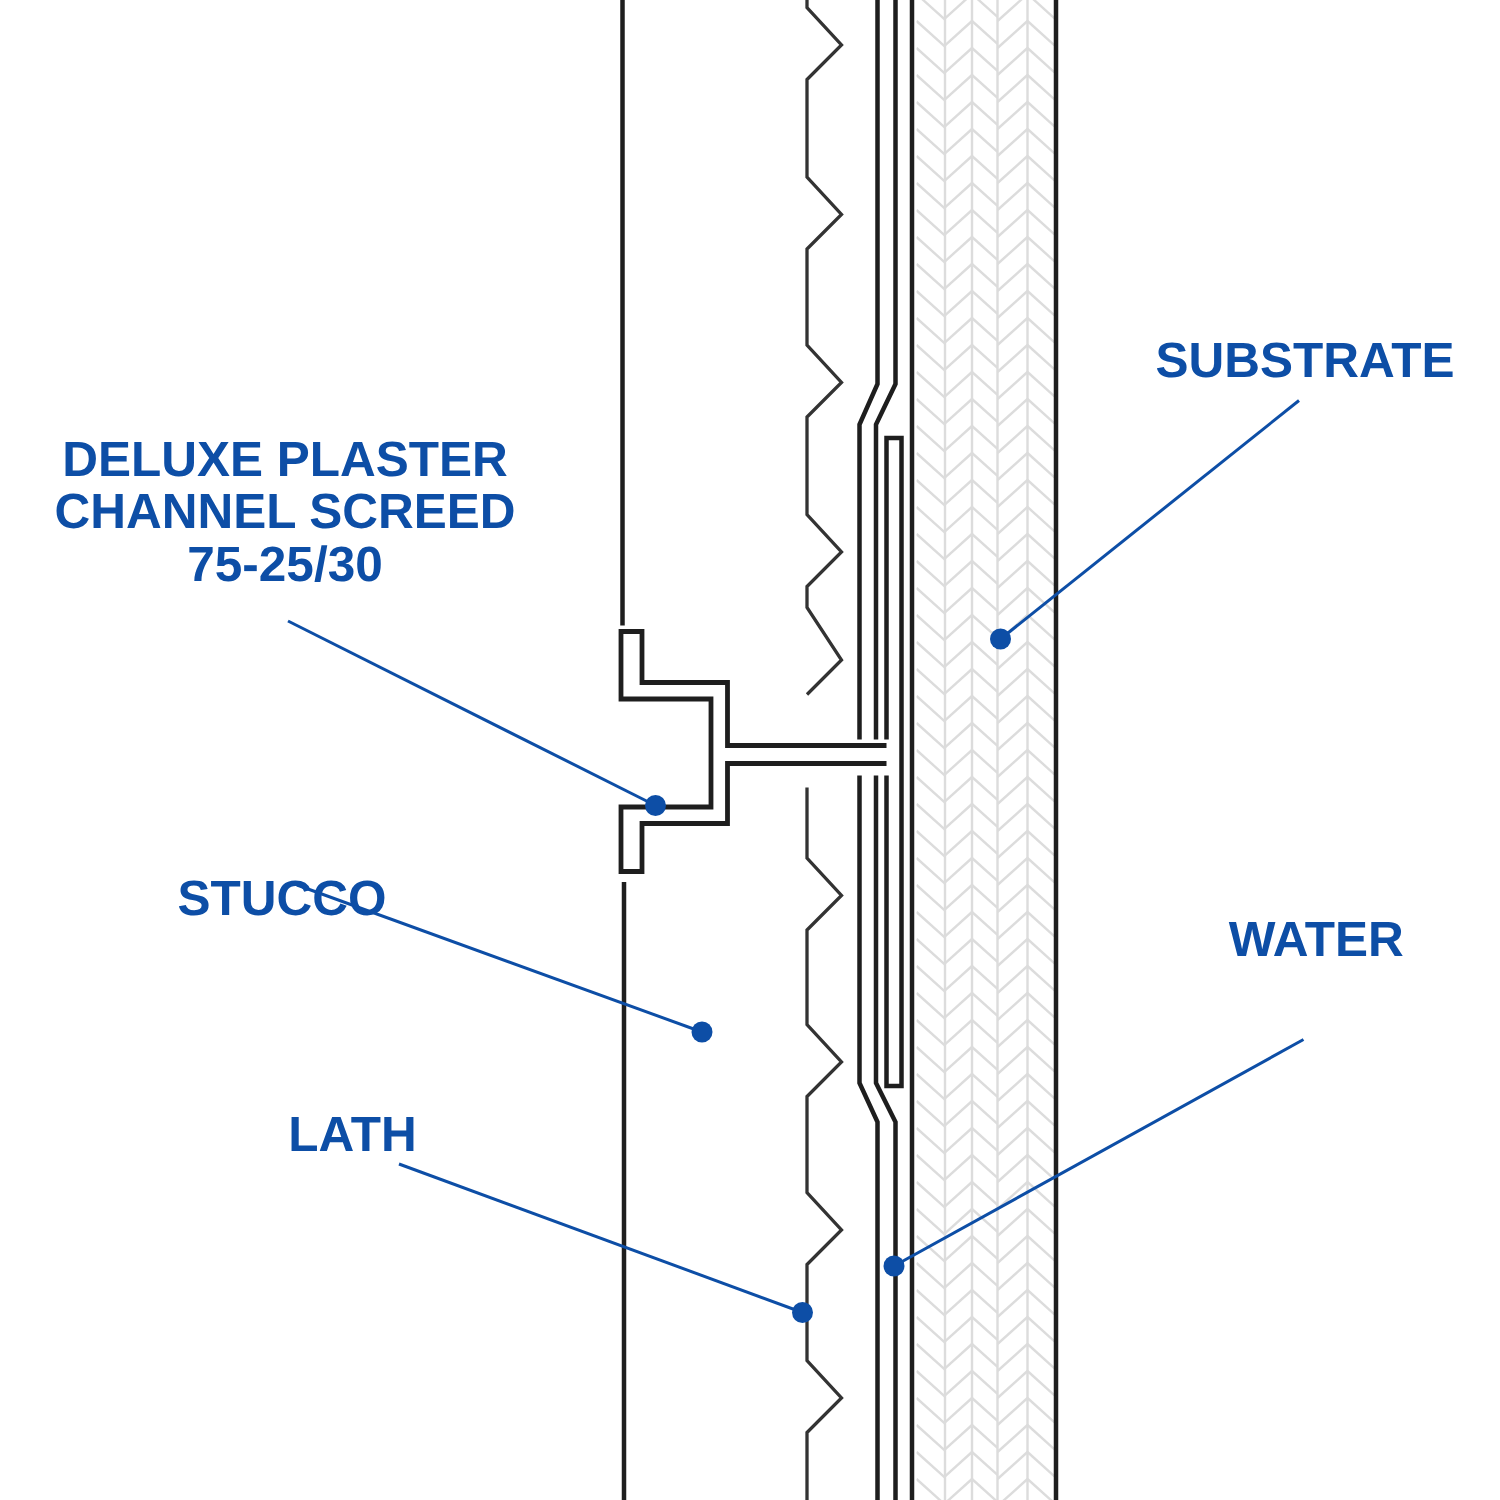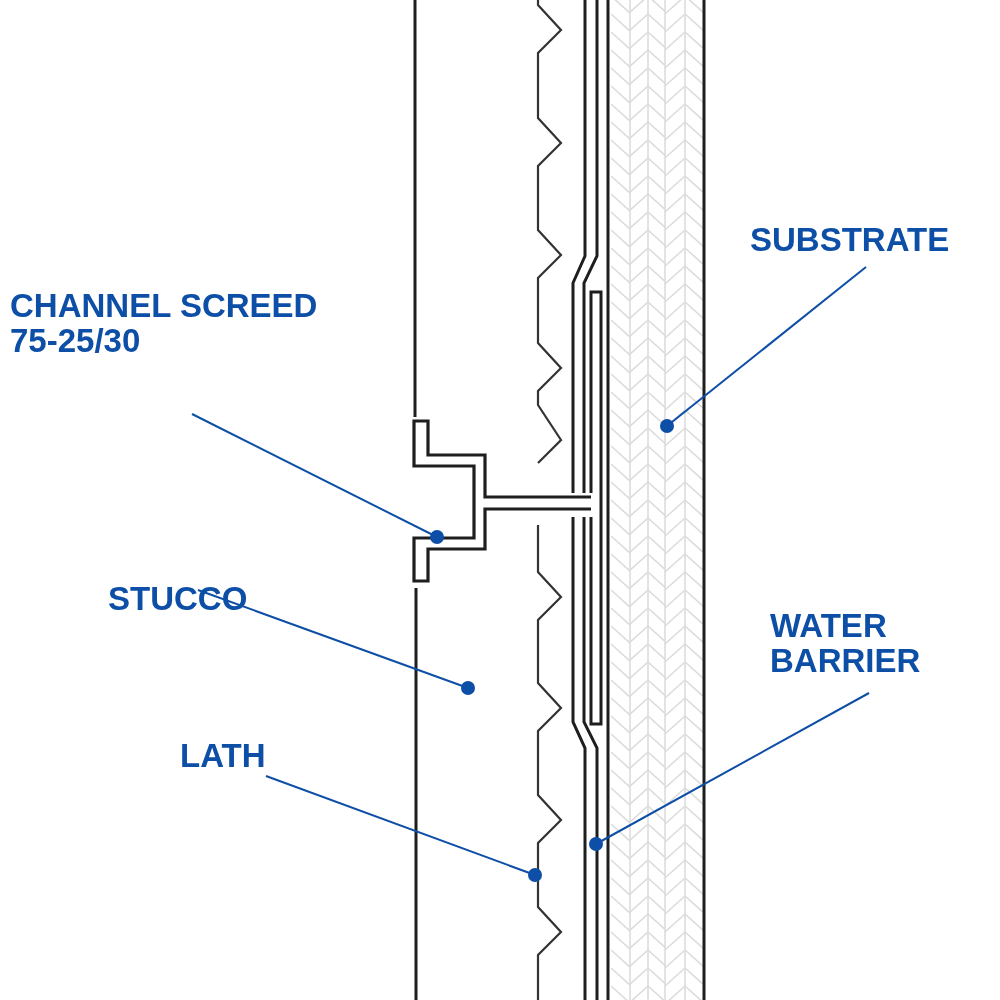--- a/index.html
+++ b/index.html
@@ -5,21 +5,21 @@
   html, body { margin: 0; padding: 0; background: #ffffff; }
   body { width: 1000px; height: 1000px; overflow: hidden; position: relative; }
   #diagram { position: absolute; left: 0; top: 0; width: 1000px; height: 1000px; }
   .label {
     position: absolute;
     font-family: "Liberation Sans", sans-serif;
     font-weight: bold;
     color: #0d4ea6;
     font-size: 33px;
     line-height: 35px;
-    text-align: left;
+    text-align: center;
     white-space: nowrap;
   }
   .label span { display: block; }
   #lbl-screed { left: 10px; top: 288px; width: 360px; }
   #lbl-substrate { left: 750px; top: 222px; width: 240px; }
   #lbl-stucco { left: 108px; top: 553px; width: 160px; margin-top: 28px; }
   #lbl-lath { left: 180px; top: 738px; width: 110px; }
   #lbl-wrb { left: 770px; top: 580px; width: 215px; margin-top: 28px; }
 </style>
 </head>
@@ -373,28 +373,28 @@
 
     <line x1="266" y1="776" x2="535" y2="875"></line>
     <circle cx="535" cy="875" r="7" stroke="none"></circle>
 
     <line x1="869" y1="693" x2="596" y2="844"></line>
     <circle cx="596" cy="844" r="7" stroke="none"></circle>
   </g>
 </svg>
 
 <div class="label" id="lbl-screed">
+  <span>DELUXE PLASTER</span>
   <span>CHANNEL SCREED</span>
   <span>75-25/30</span>
 </div>
 <div class="label" id="lbl-substrate">
   <span>SUBSTRATE</span>
 </div>
 <div class="label" id="lbl-stucco">
   <span>STUCCO</span>
 </div>
 <div class="label" id="lbl-lath">
   <span>LATH</span>
 </div>
 <div class="label" id="lbl-wrb">
   <span>WATER</span>
-  <span>BARRIER</span>
 </div>
 
 </body></html>

